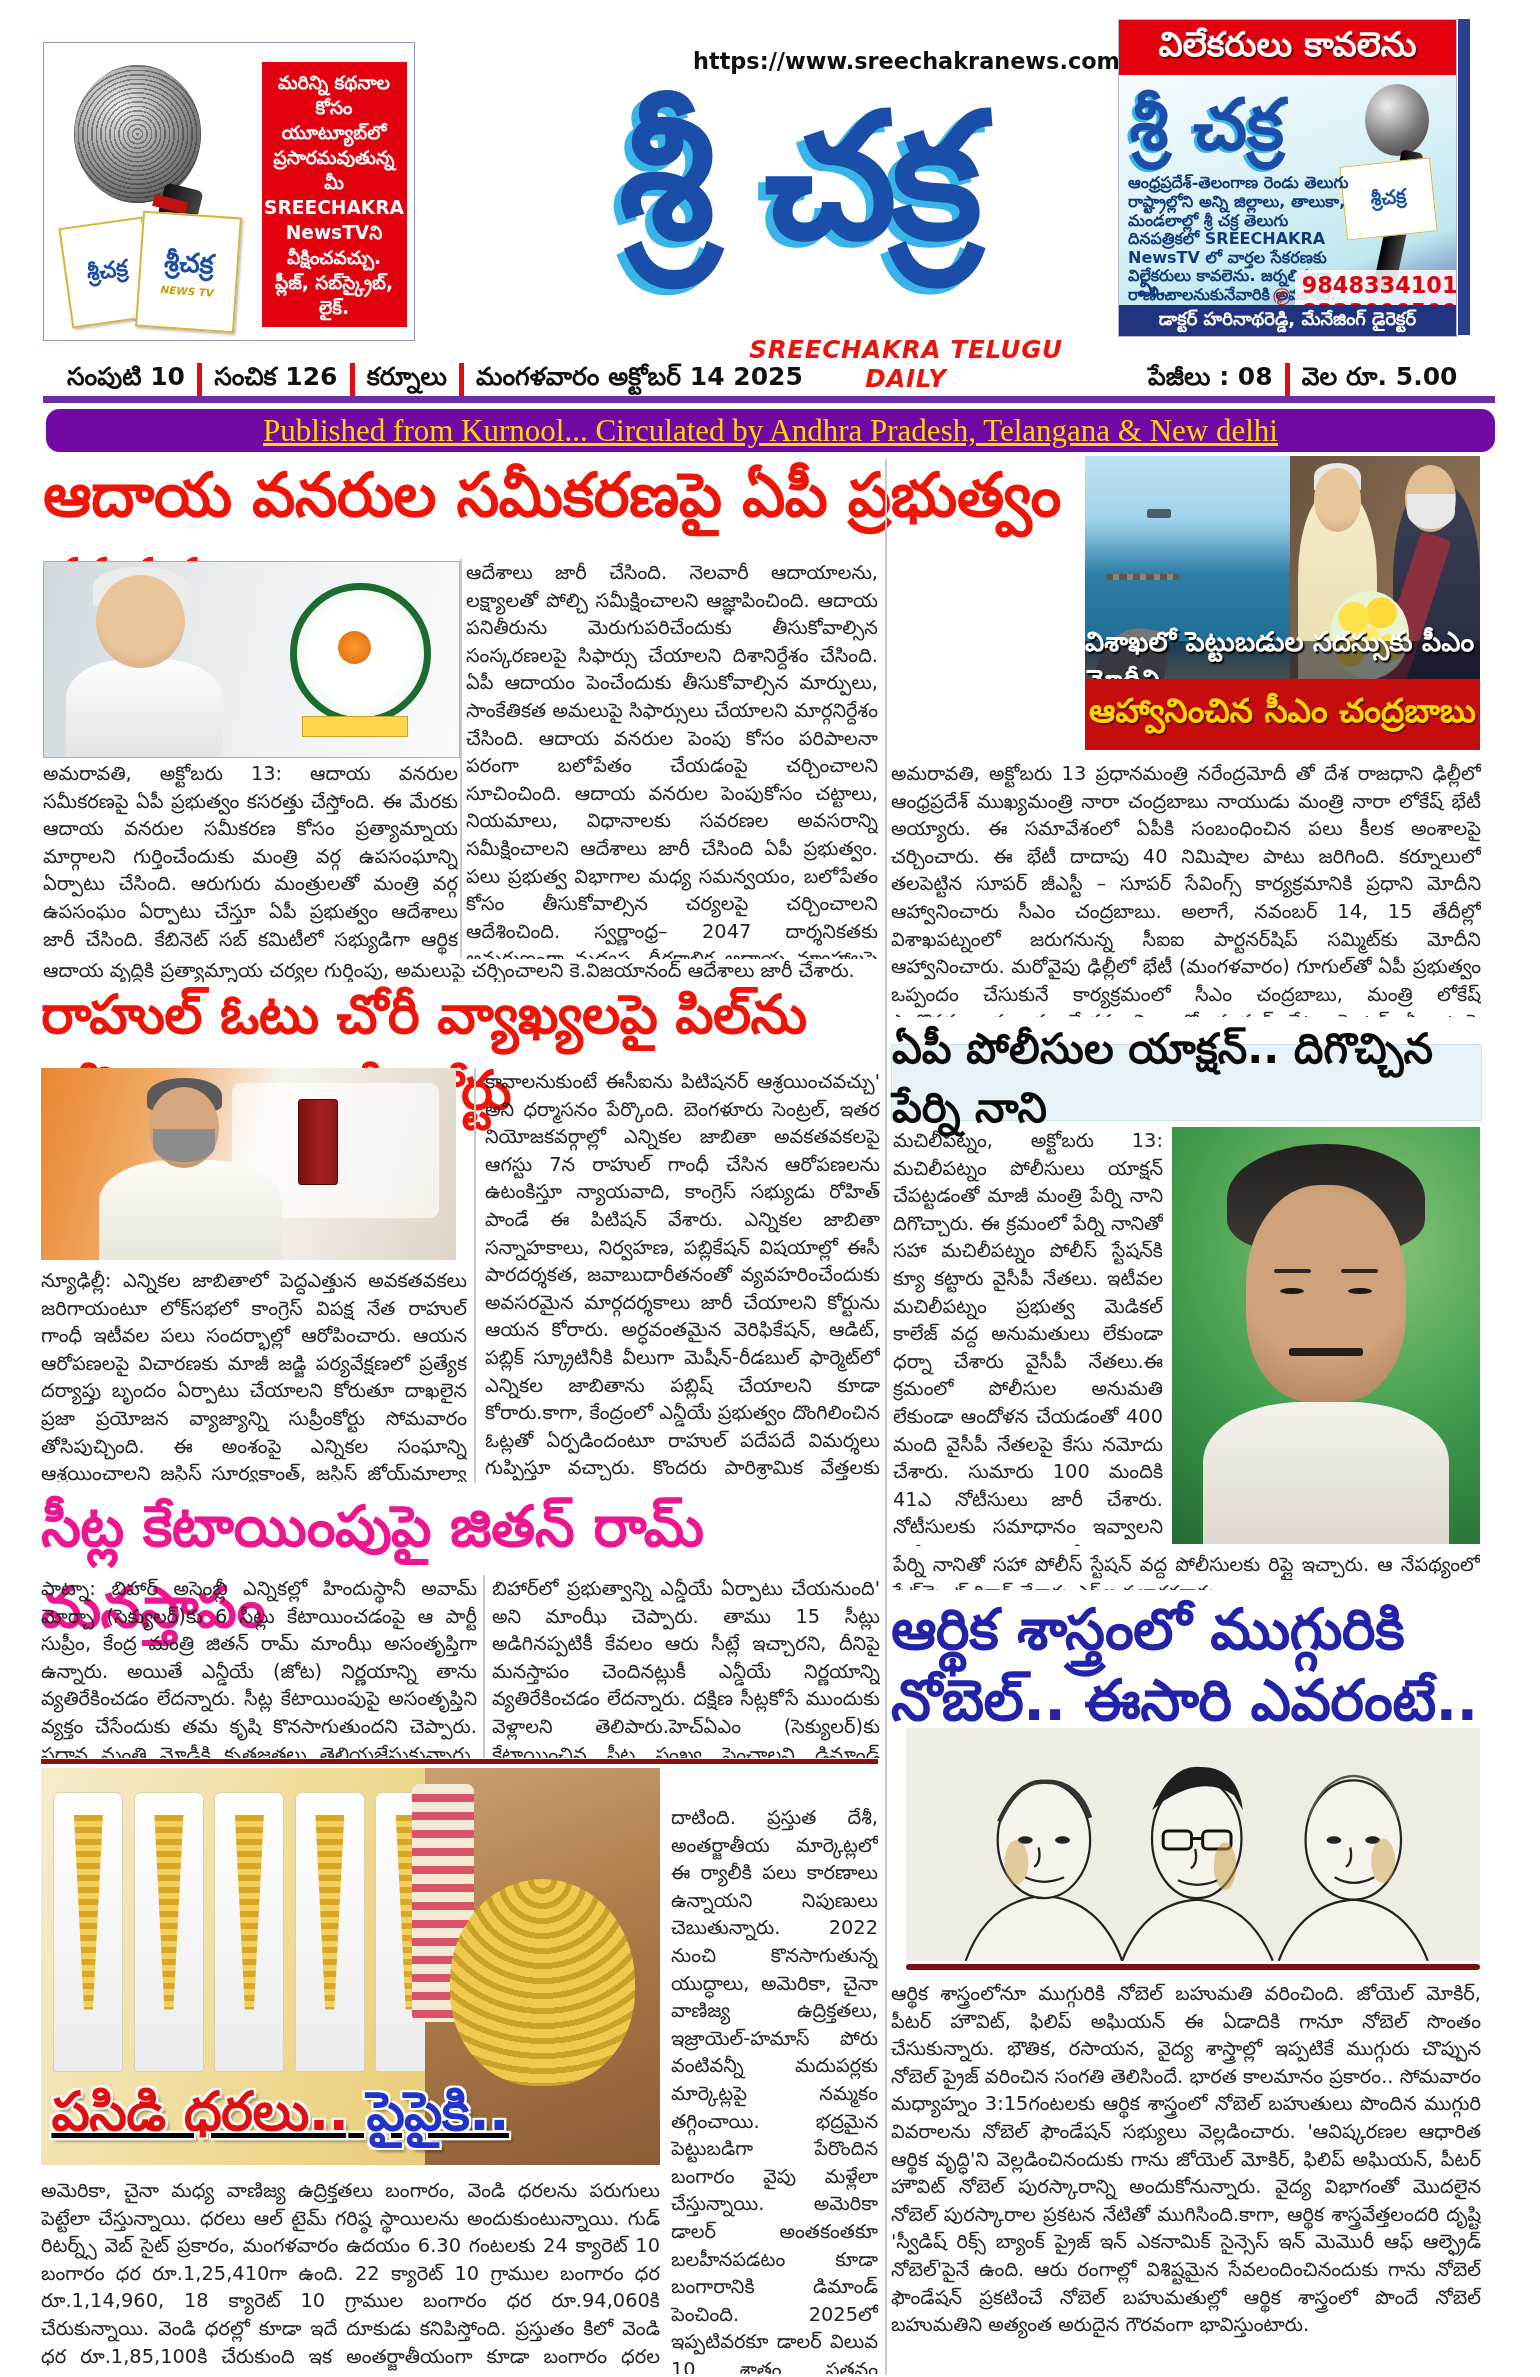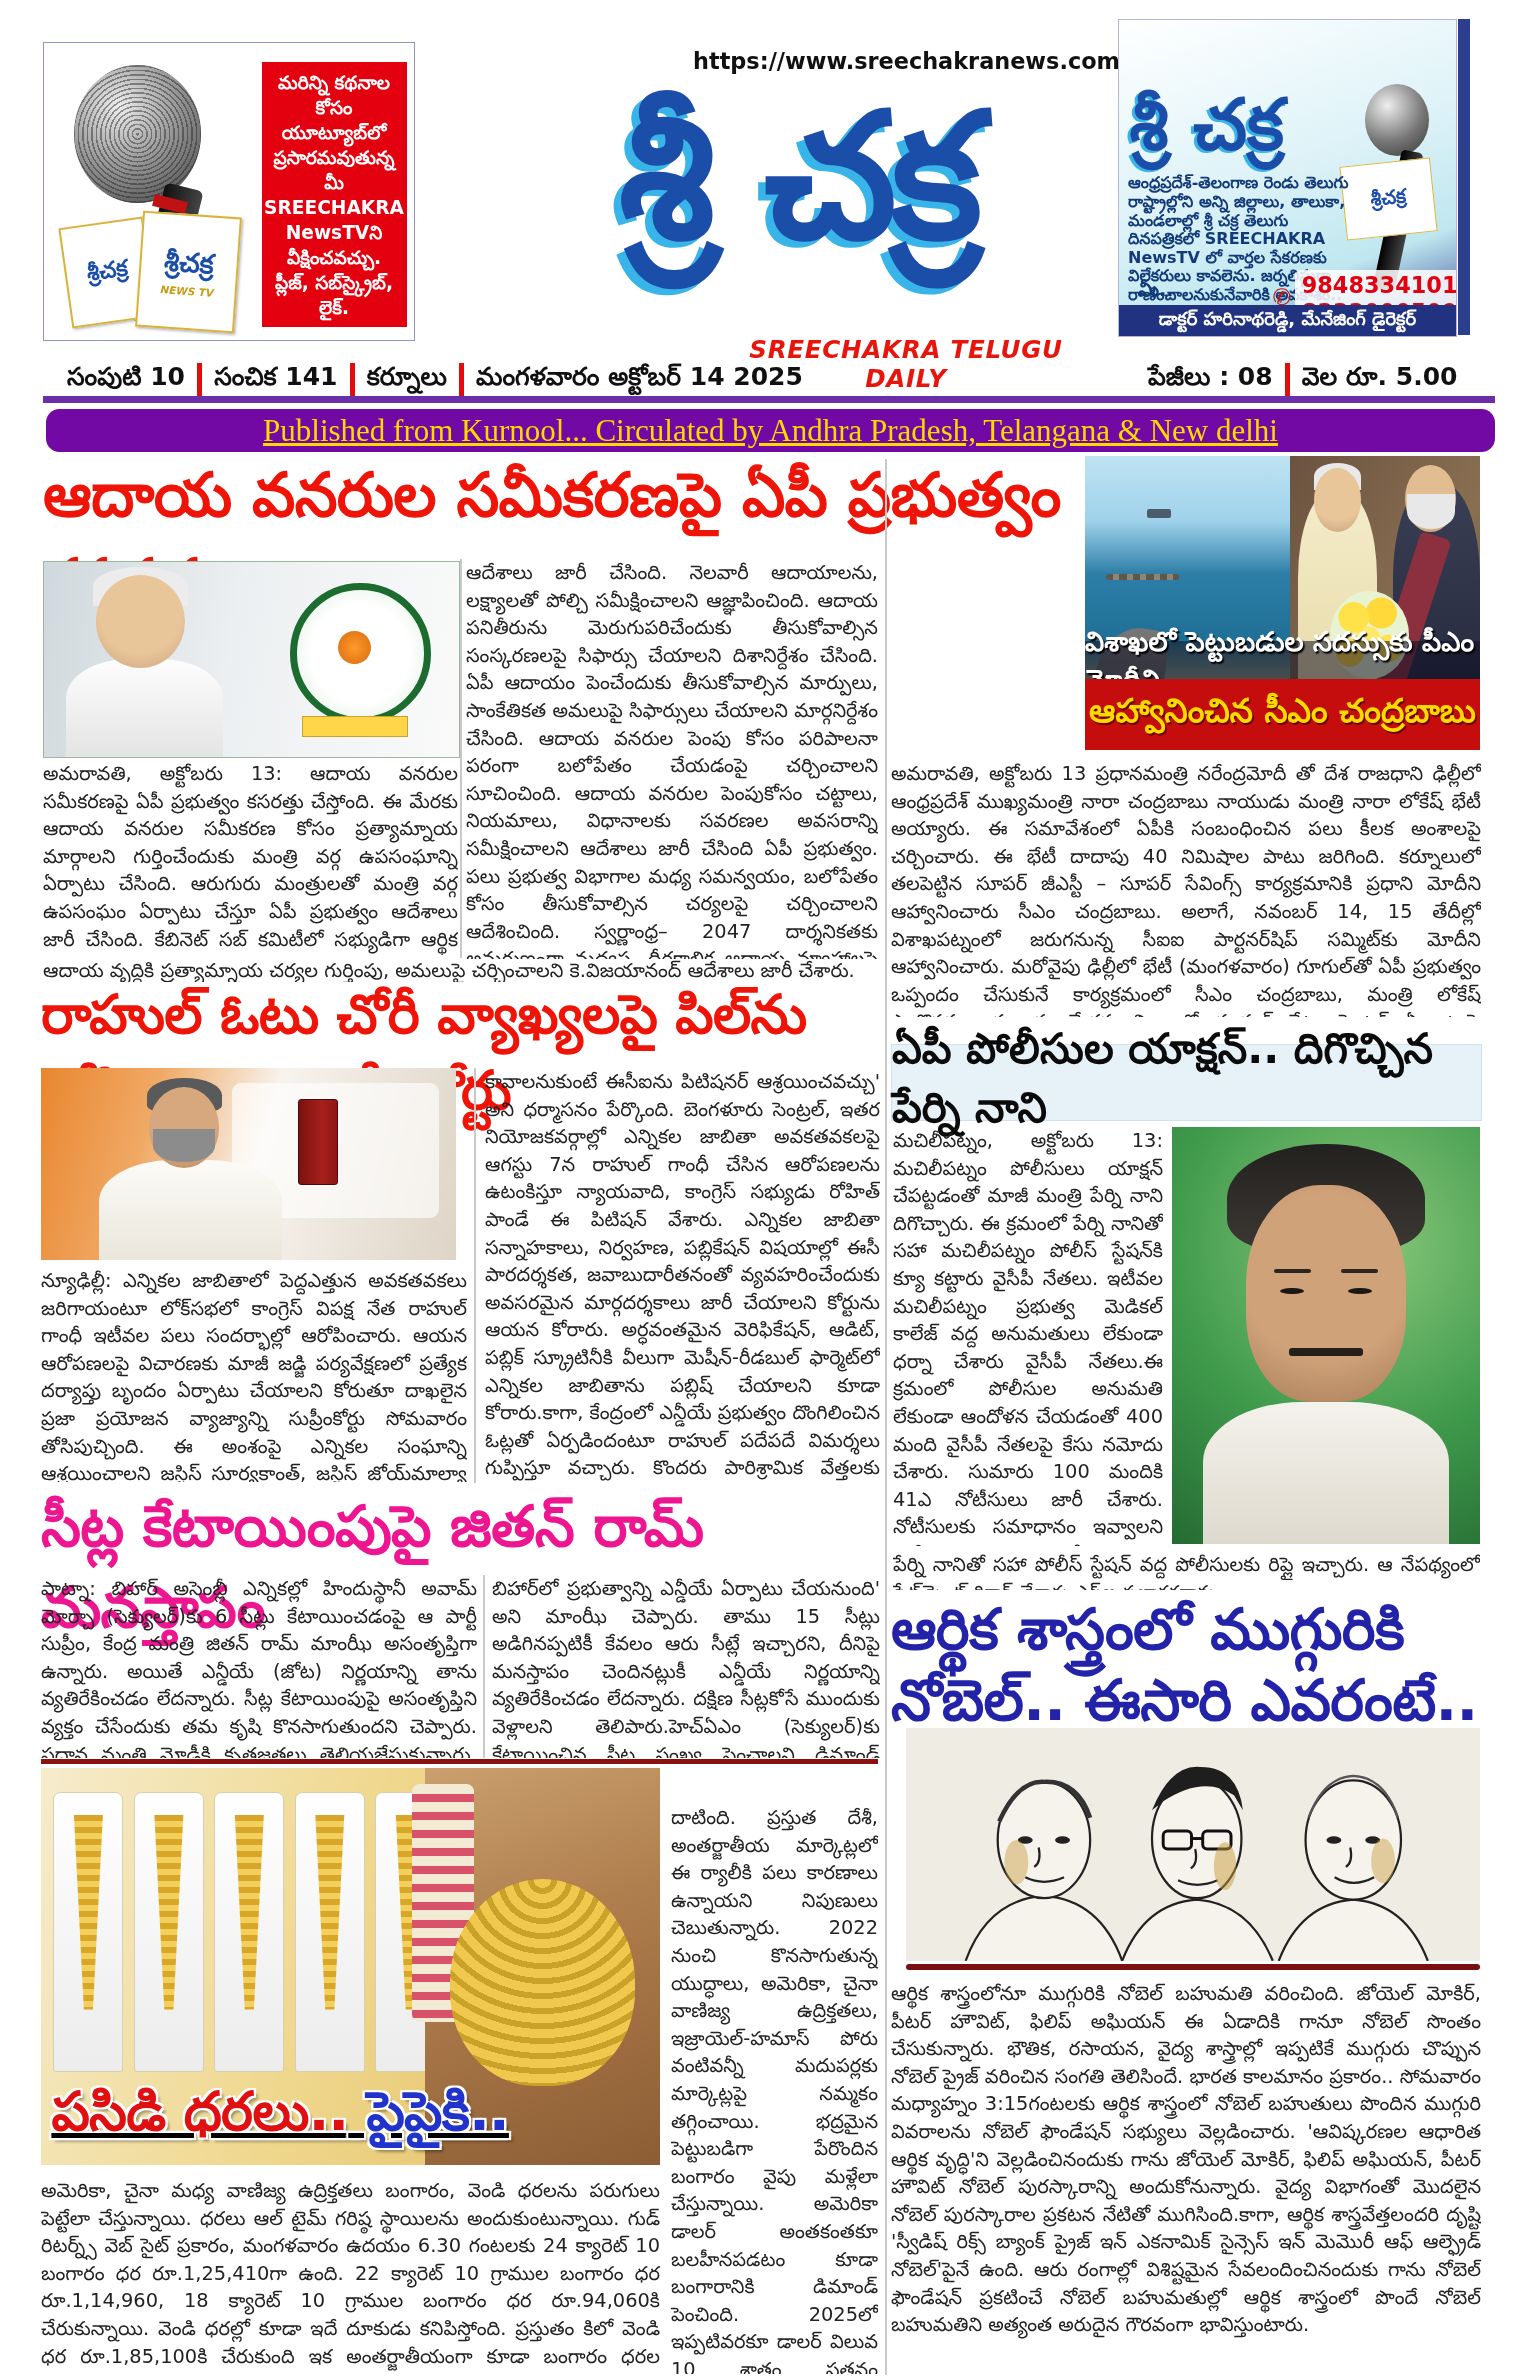--- a/index.html
+++ b/index.html
@@ -175,20 +175,23 @@
 NewsTVని
 వీక్షించవచ్చు.
 ప్లీజ్, సబ్‌స్క్రైబ్, లైక్.</div>
 </div>
 
 <div class="abs site-url">https://www.sreechakranews.com</div>
 <div class="abs masthead">శ్రీ చక్ర</div>
 <div class="abs tagline">SREECHAKRA TELUGU DAILY</div>
 
 <div class="abs ad-box clip">
+  <div class="abs ad-banner">
+      <span>విలేకరులు కావలెను</span>
+    </div>
   <div class="abs ad-logo">శ్రీ చక్ర</div>
   <div class="abs ad-mic-head"></div>
   <div class="abs ad-mic-handle"></div>
   <div class="abs ad-plate">
       <span>శ్రీచక్ర</span>
     </div>
   <div class="abs ad-body">ఆంధ్రప్రదేశ్-తెలంగాణ రెండు తెలుగు రాష్ట్రాల్లోని అన్ని జిల్లాలు, తాలుకా, మండలాల్లో శ్రీ చక్ర తెలుగు దినపత్రికలో SREECHAKRA NewsTV లో వార్తల సేకరణకు విలేకరులు కావలెను. జర్నలిస్టుగా రాణించాలనుకునేవారికి అవకాశం.. ఆసక్తి గల వారు ఈ క్రింది నెంబర్లను సంప్రదించగలరు.</div>
   <div class="abs ad-yours">మీ..</div>
   <div class="abs ad-phones">
     <span class="phone-ic">✆</span>
@@ -197,21 +200,21 @@
   </div>
   <div class="abs ad-md">
       <span>డాక్టర్ హరినాథరెడ్డి, మేనేజింగ్ డైరెక్టర్</span>
     </div>
 </div>
 <div class="abs ad-sidebar"></div>
 
 <div class="abs dateline">
   <span>సంపుటి 10</span>
   <span class="dl-sep"></span>
-  <span>సంచిక 141</span>
+  <span>సంచిక 126</span>
   <span class="dl-sep"></span>
   <span>కర్నూలు</span>
   <span class="dl-sep"></span>
   <span>మంగళవారం అక్టోబర్ 14 2025</span>
   <span class="dl-right">
     <span>పేజీలు : 08</span>
     <span class="dl-sep"></span>
     <span>వెల రూ. 5.00</span>
   </span>
 </div>

